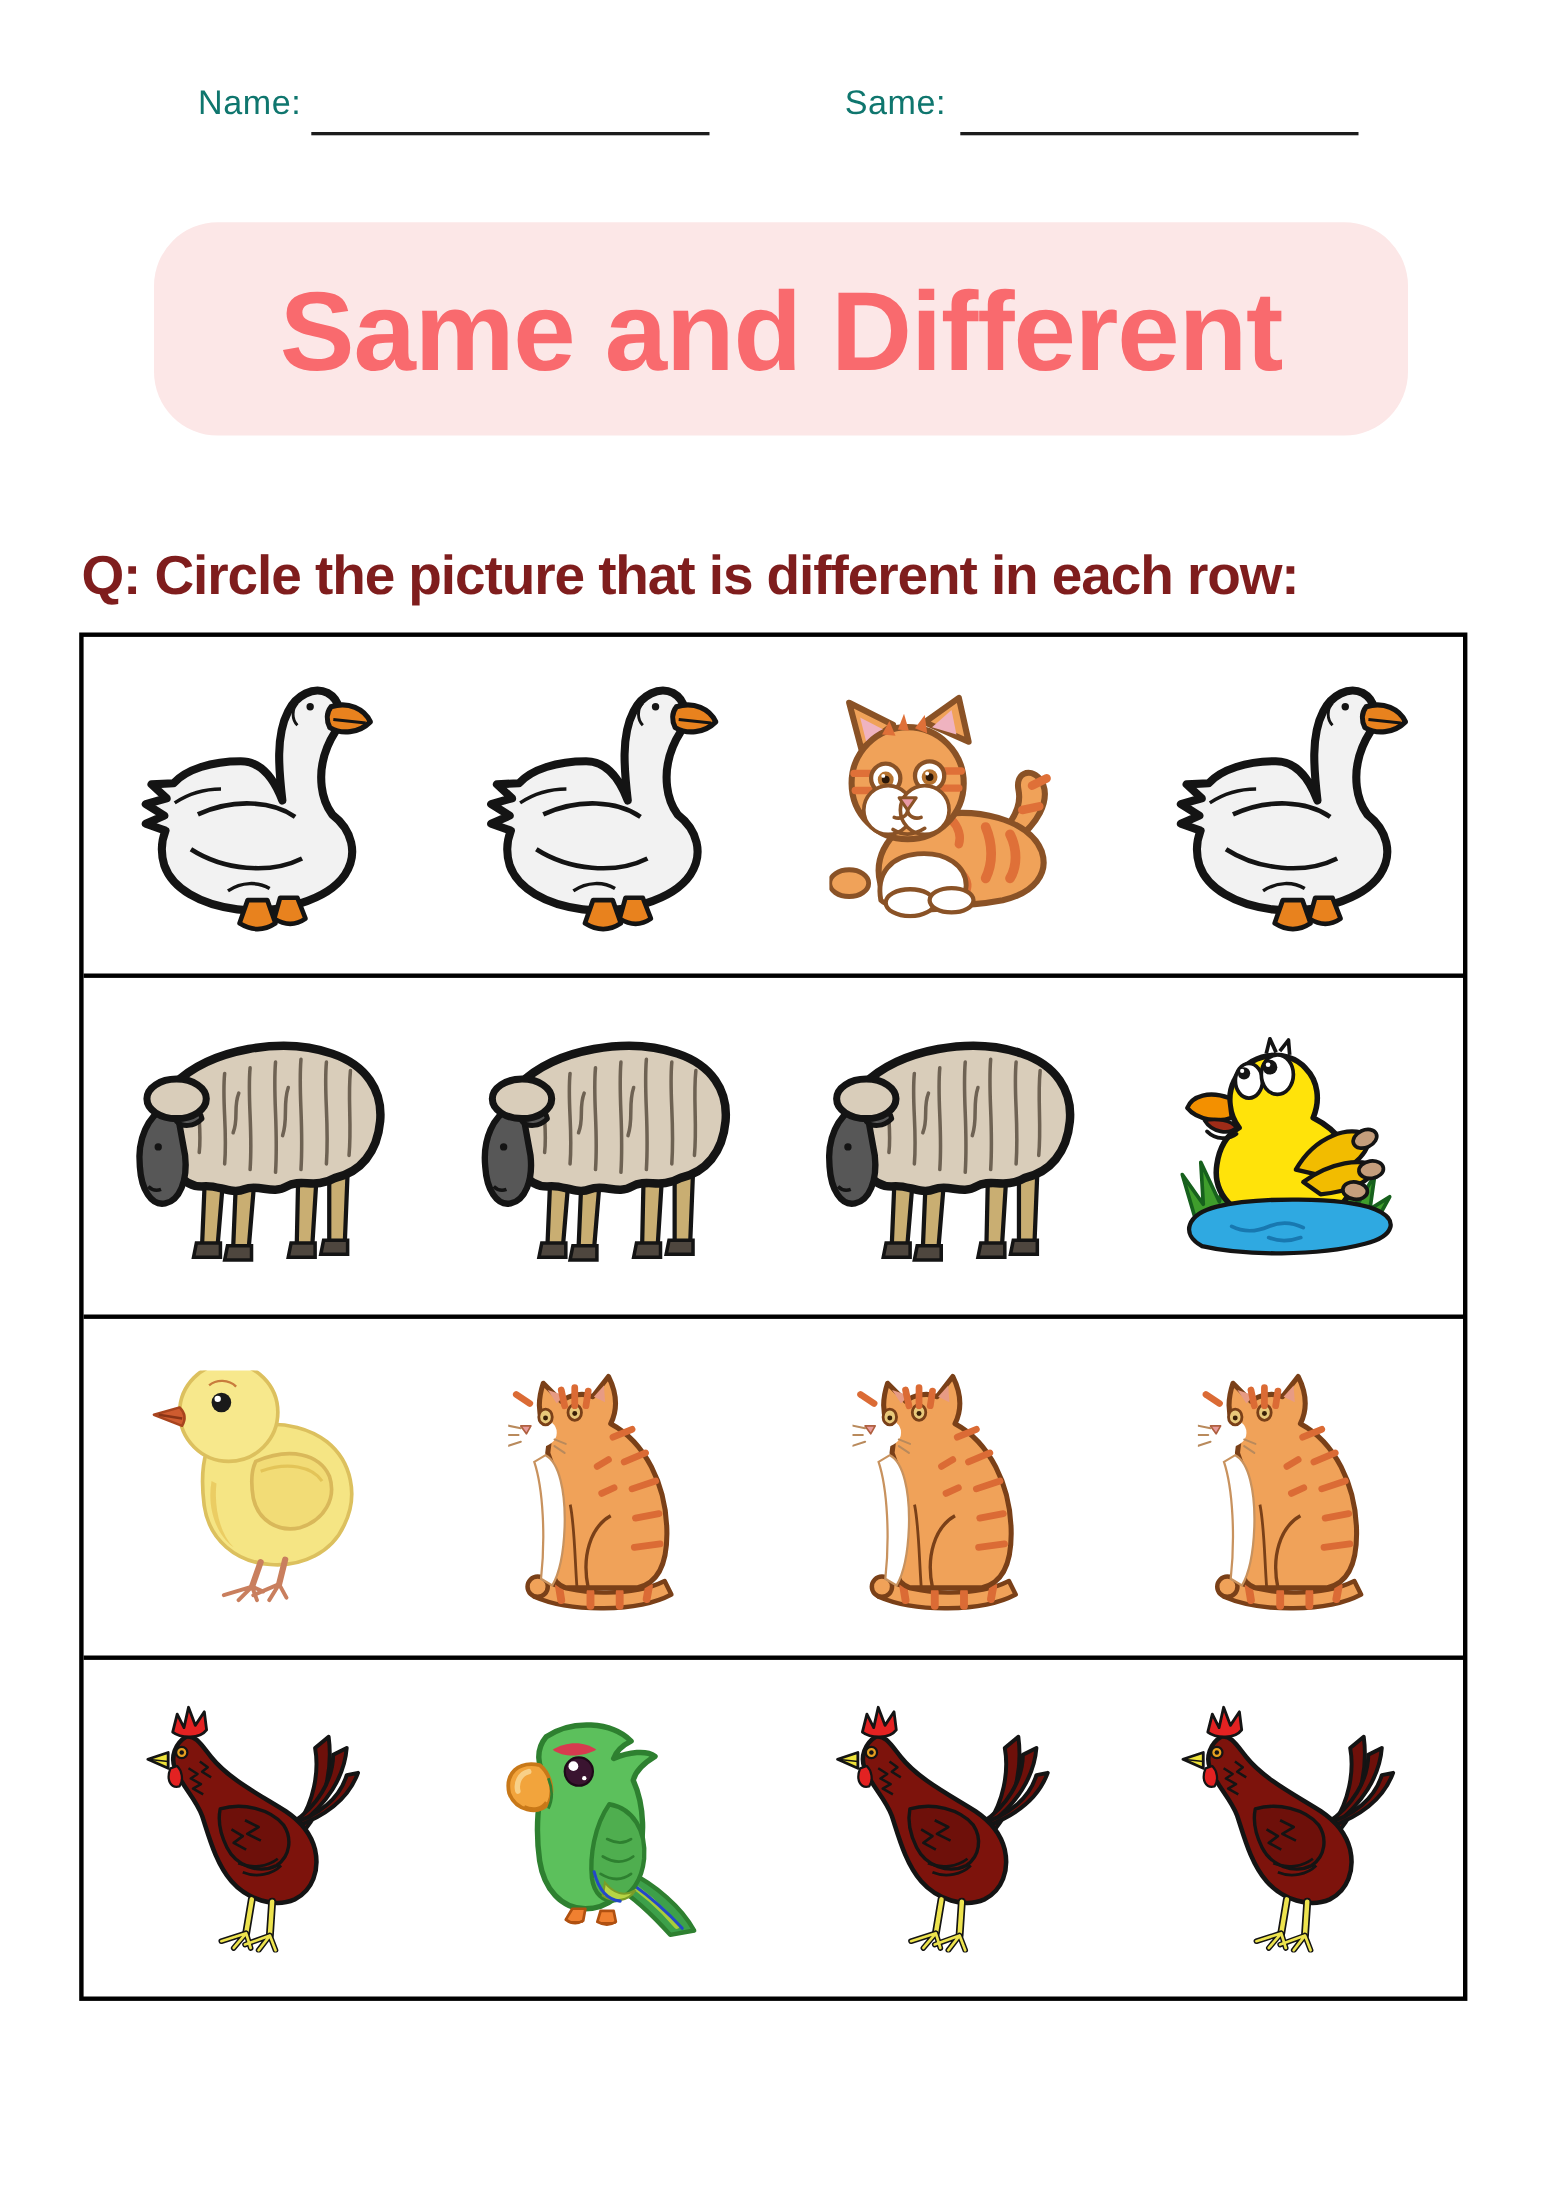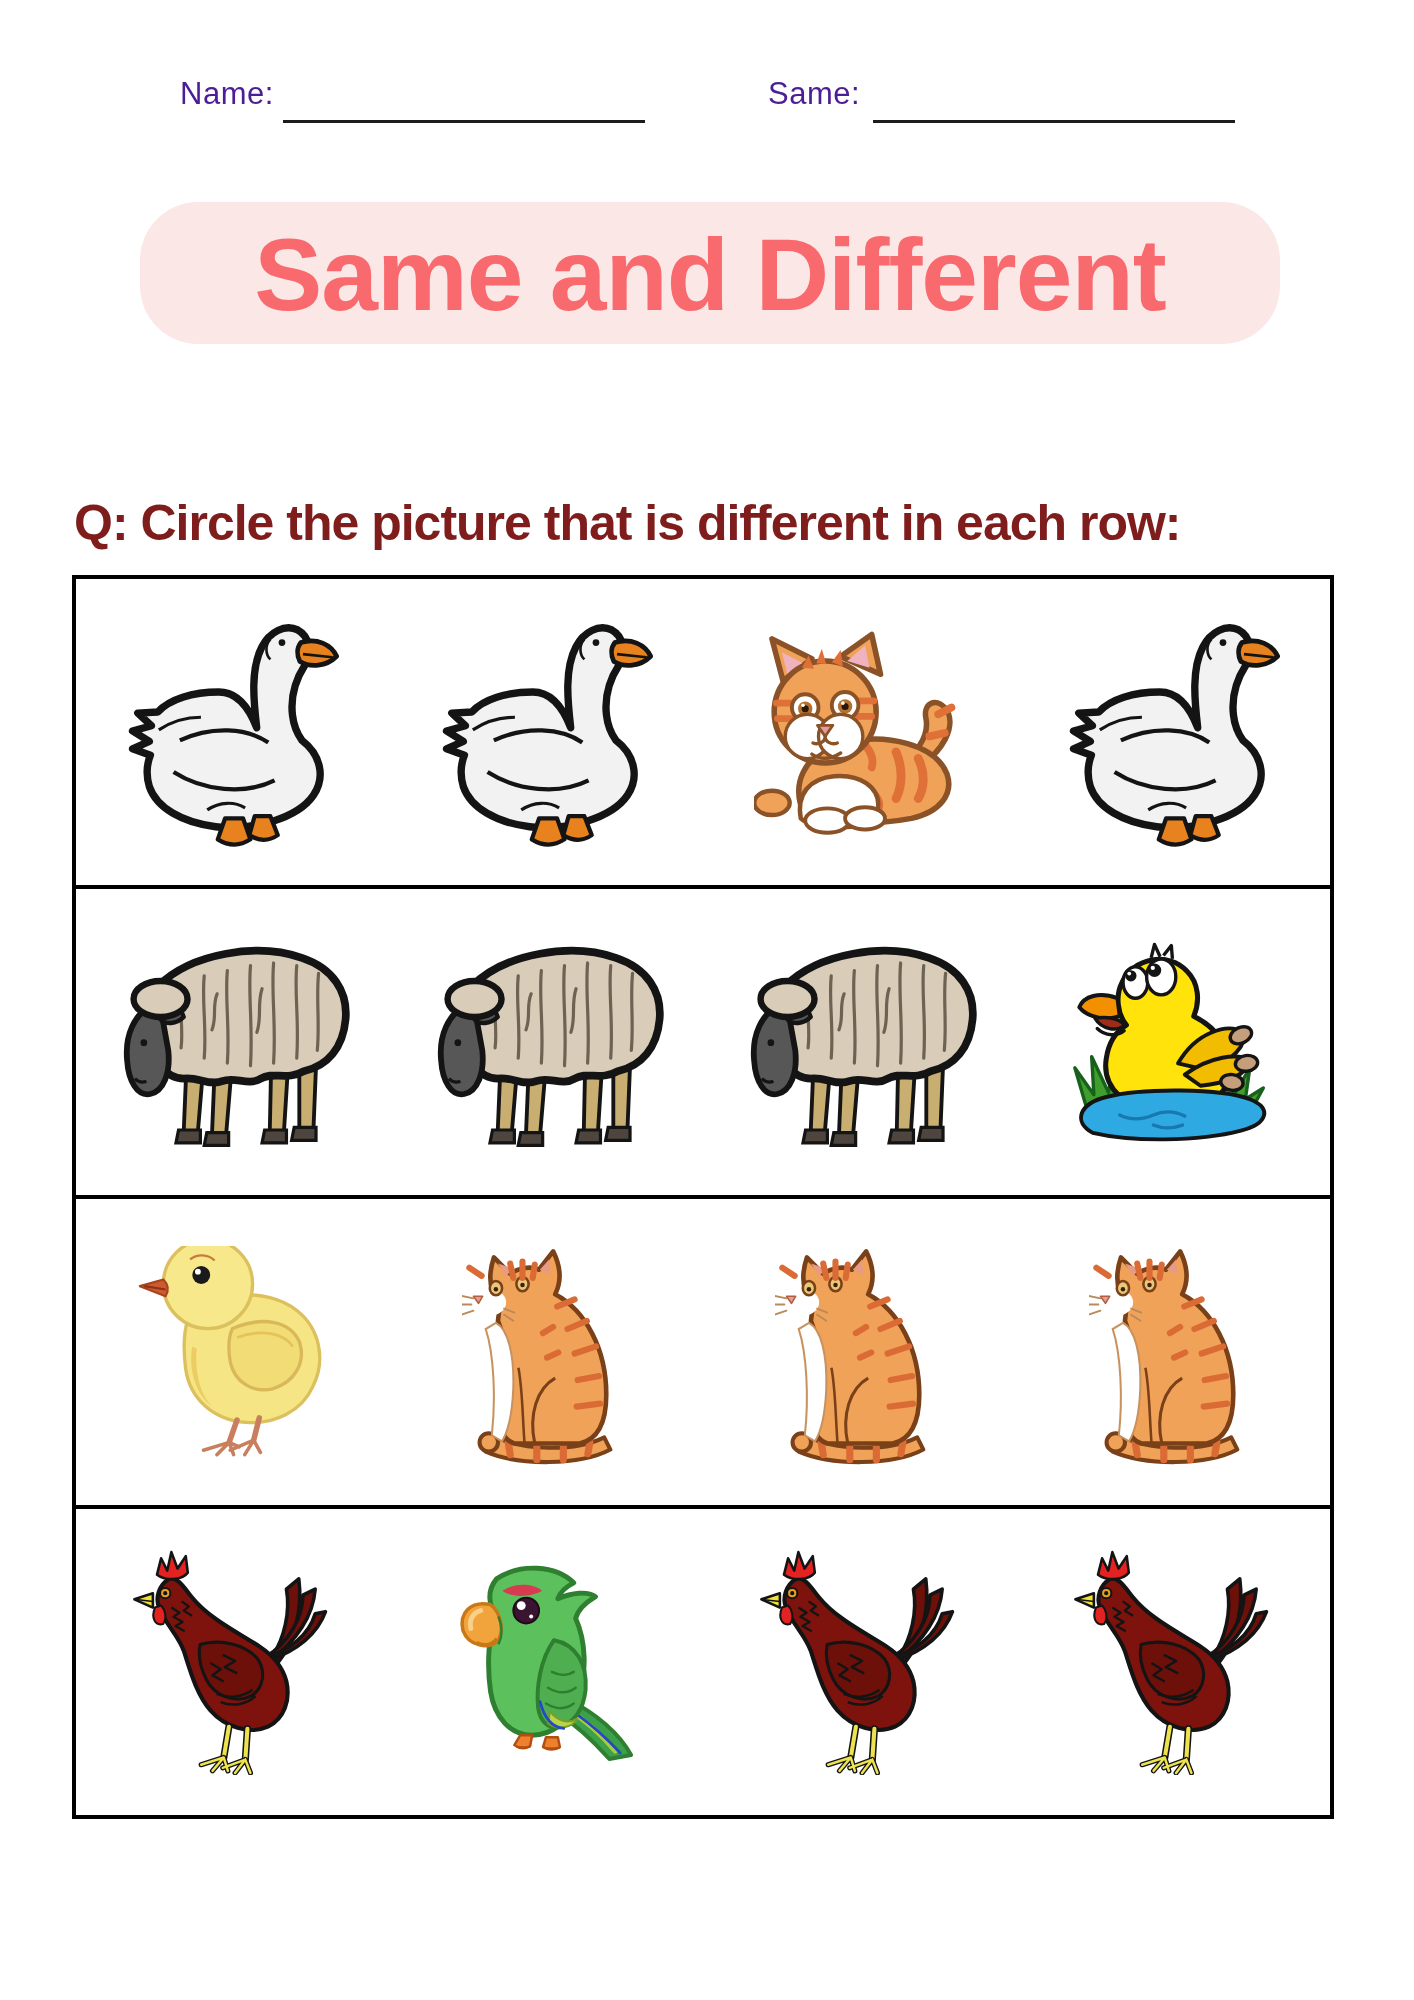--- a/index.html
+++ b/index.html
@@ -1,29 +1,29 @@
 <!DOCTYPE html>
 <html><head>
 <meta charset="utf-8">
 <style>
   html,body{margin:0;padding:0;}
   body{
     width:1414px;height:2000px;position:relative;background:#ffffff;
     font-family:"Liberation Sans", sans-serif;overflow:hidden;
   }
   
-  .hdr-label{position:absolute;top:76px;font-size:31px;font-weight:400;color:#4c1d95;letter-spacing:.5px;}
+  .hdr-label{position:absolute;top:76px;font-size:31px;font-weight:400;color:#0f766e;letter-spacing:.5px;}
   .hdr-line{position:absolute;top:120px;height:0;border-bottom:3px solid #1c1c1c;}
   #name-label{left:180px;}
   #name-line{left:283px;width:362px;}
   #date-label{left:768px;}
   #date-line{left:873px;width:362px;}
   
   .banner{
-    position:absolute;left:140px;top:202px;width:1140px;height:142px;
+    position:absolute;left:140px;top:202px;width:1140px;height:194px;
     border-radius:58px;display:flex;align-items:center;justify-content:center;
   }
   .banner-title{
     font-size:102px;font-weight:700;letter-spacing:-1px;white-space:nowrap;
     padding-top:4px;
   }
   
   .question{
     position:absolute;left:74px;top:494px;width:1300px;
     font-size:50px;font-weight:700;color:#7f1d1d;letter-spacing:-1px;white-space:nowrap;

